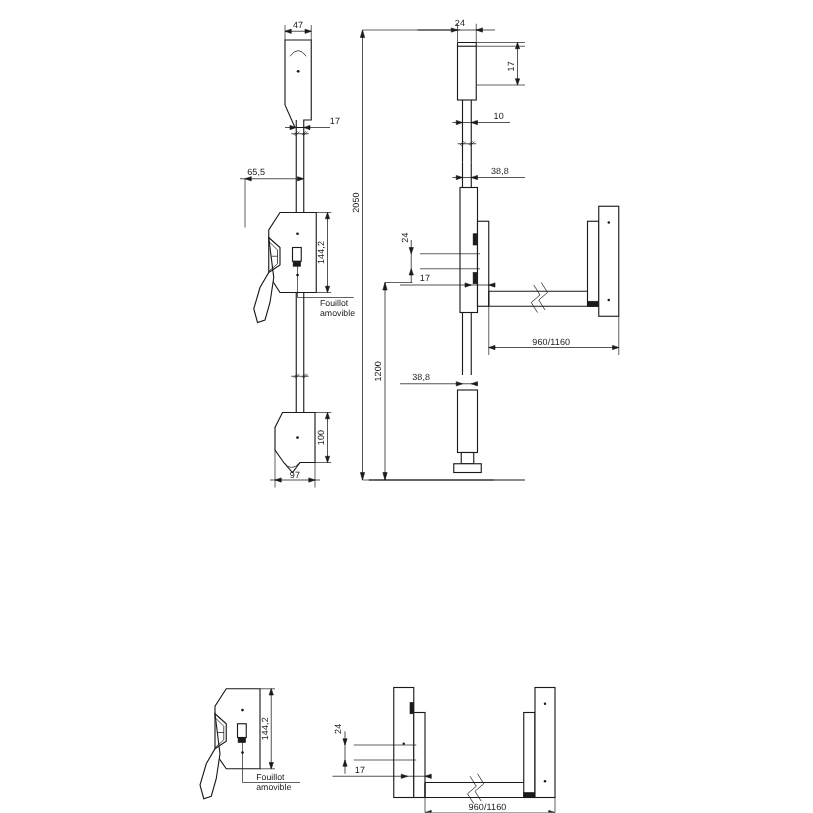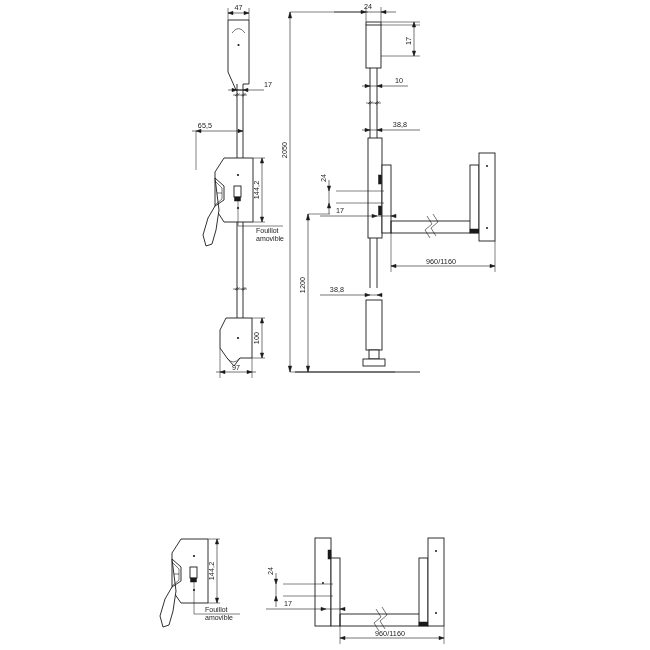--- a/index.html
+++ b/index.html
@@ -11,21 +11,21 @@
   body {
     width: 650px;
     height: 650px;
     font-family: "Liberation Sans", sans-serif;
     overflow: hidden;
     position: relative;
   }
   #drawing-root {
     position: absolute;
     left: 0;
-    top: 0;
+    top: 12px;
     width: 650px;
     height: 592px;
   }
   svg.cad {
     display: block;
     width: 650px;
     height: 650px;
     background: #ffffff;
   }
   .ln {

